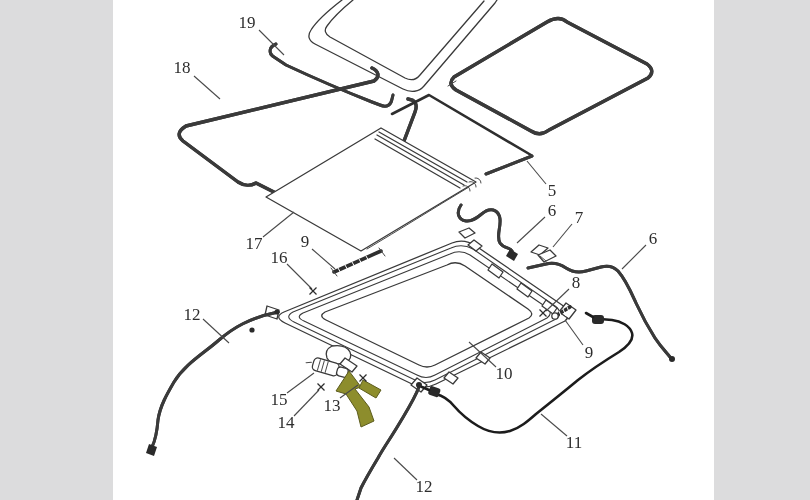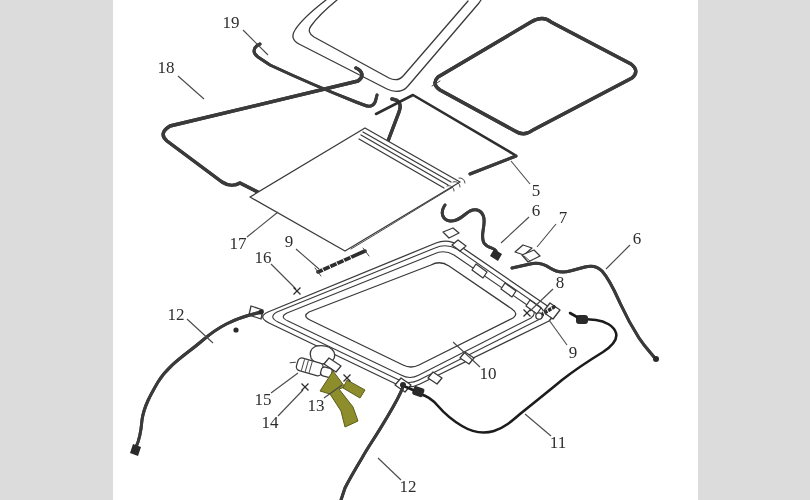--- a/index.html
+++ b/index.html
@@ -2,21 +2,21 @@
 <html><head>
 <meta charset="utf-8">
 <style>
   html,body{margin:0;padding:0;background:#ffffff;}
   .canvas{position:relative;width:810px;height:500px;overflow:hidden;background:#ffffff;
           font-family:"Liberation Serif", serif;}
   .matte{position:absolute;top:0;bottom:0;width:113px;}
   .matte.left{left:0;border-right:1px solid #cncnc;}
   .matte.left{border-right:1px solid #c9c9c9;}
   .matte.right{right:0;width:112px;border-left:1px solid #c9c9c9;}
-  .stage{position:absolute;left:113px;top:0;width:585px;height:500px;background:#ffffff;}
+  .stage{position:absolute;left:113px;top:0;width:585px;height:500px;background:#ffffff;padding-left:16px;}
   svg{display:block;}
   .ln{stroke:#3a3a3a;stroke-width:1.3;fill:none;stroke-linecap:round;stroke-linejoin:round;}
   .lnthin{stroke:#4a4a4a;stroke-width:1;fill:none;stroke-linecap:round;}
   .tube-w{stroke:#3a3a3a;stroke-width:3.4;fill:none;stroke-linecap:round;stroke-linejoin:round;}
   .tube-core{stroke:#ffffff;stroke-width:1.6;fill:none;stroke-linecap:round;stroke-linejoin:round;}
   .tube-w.slim{stroke-width:3;}
   .cable{stroke:#1c1c1c;stroke-width:2.6;fill:none;stroke-linecap:round;stroke-linejoin:round;}
   .bold{stroke:#2e2e2e;stroke-width:2.6;fill:none;stroke-linecap:round;stroke-linejoin:round;}
   .whitepart{fill:#ffffff;stroke:#3a3a3a;stroke-width:1.3;stroke-linejoin:round;}
   .solid{fill:#2a2a2a;stroke:none;}

